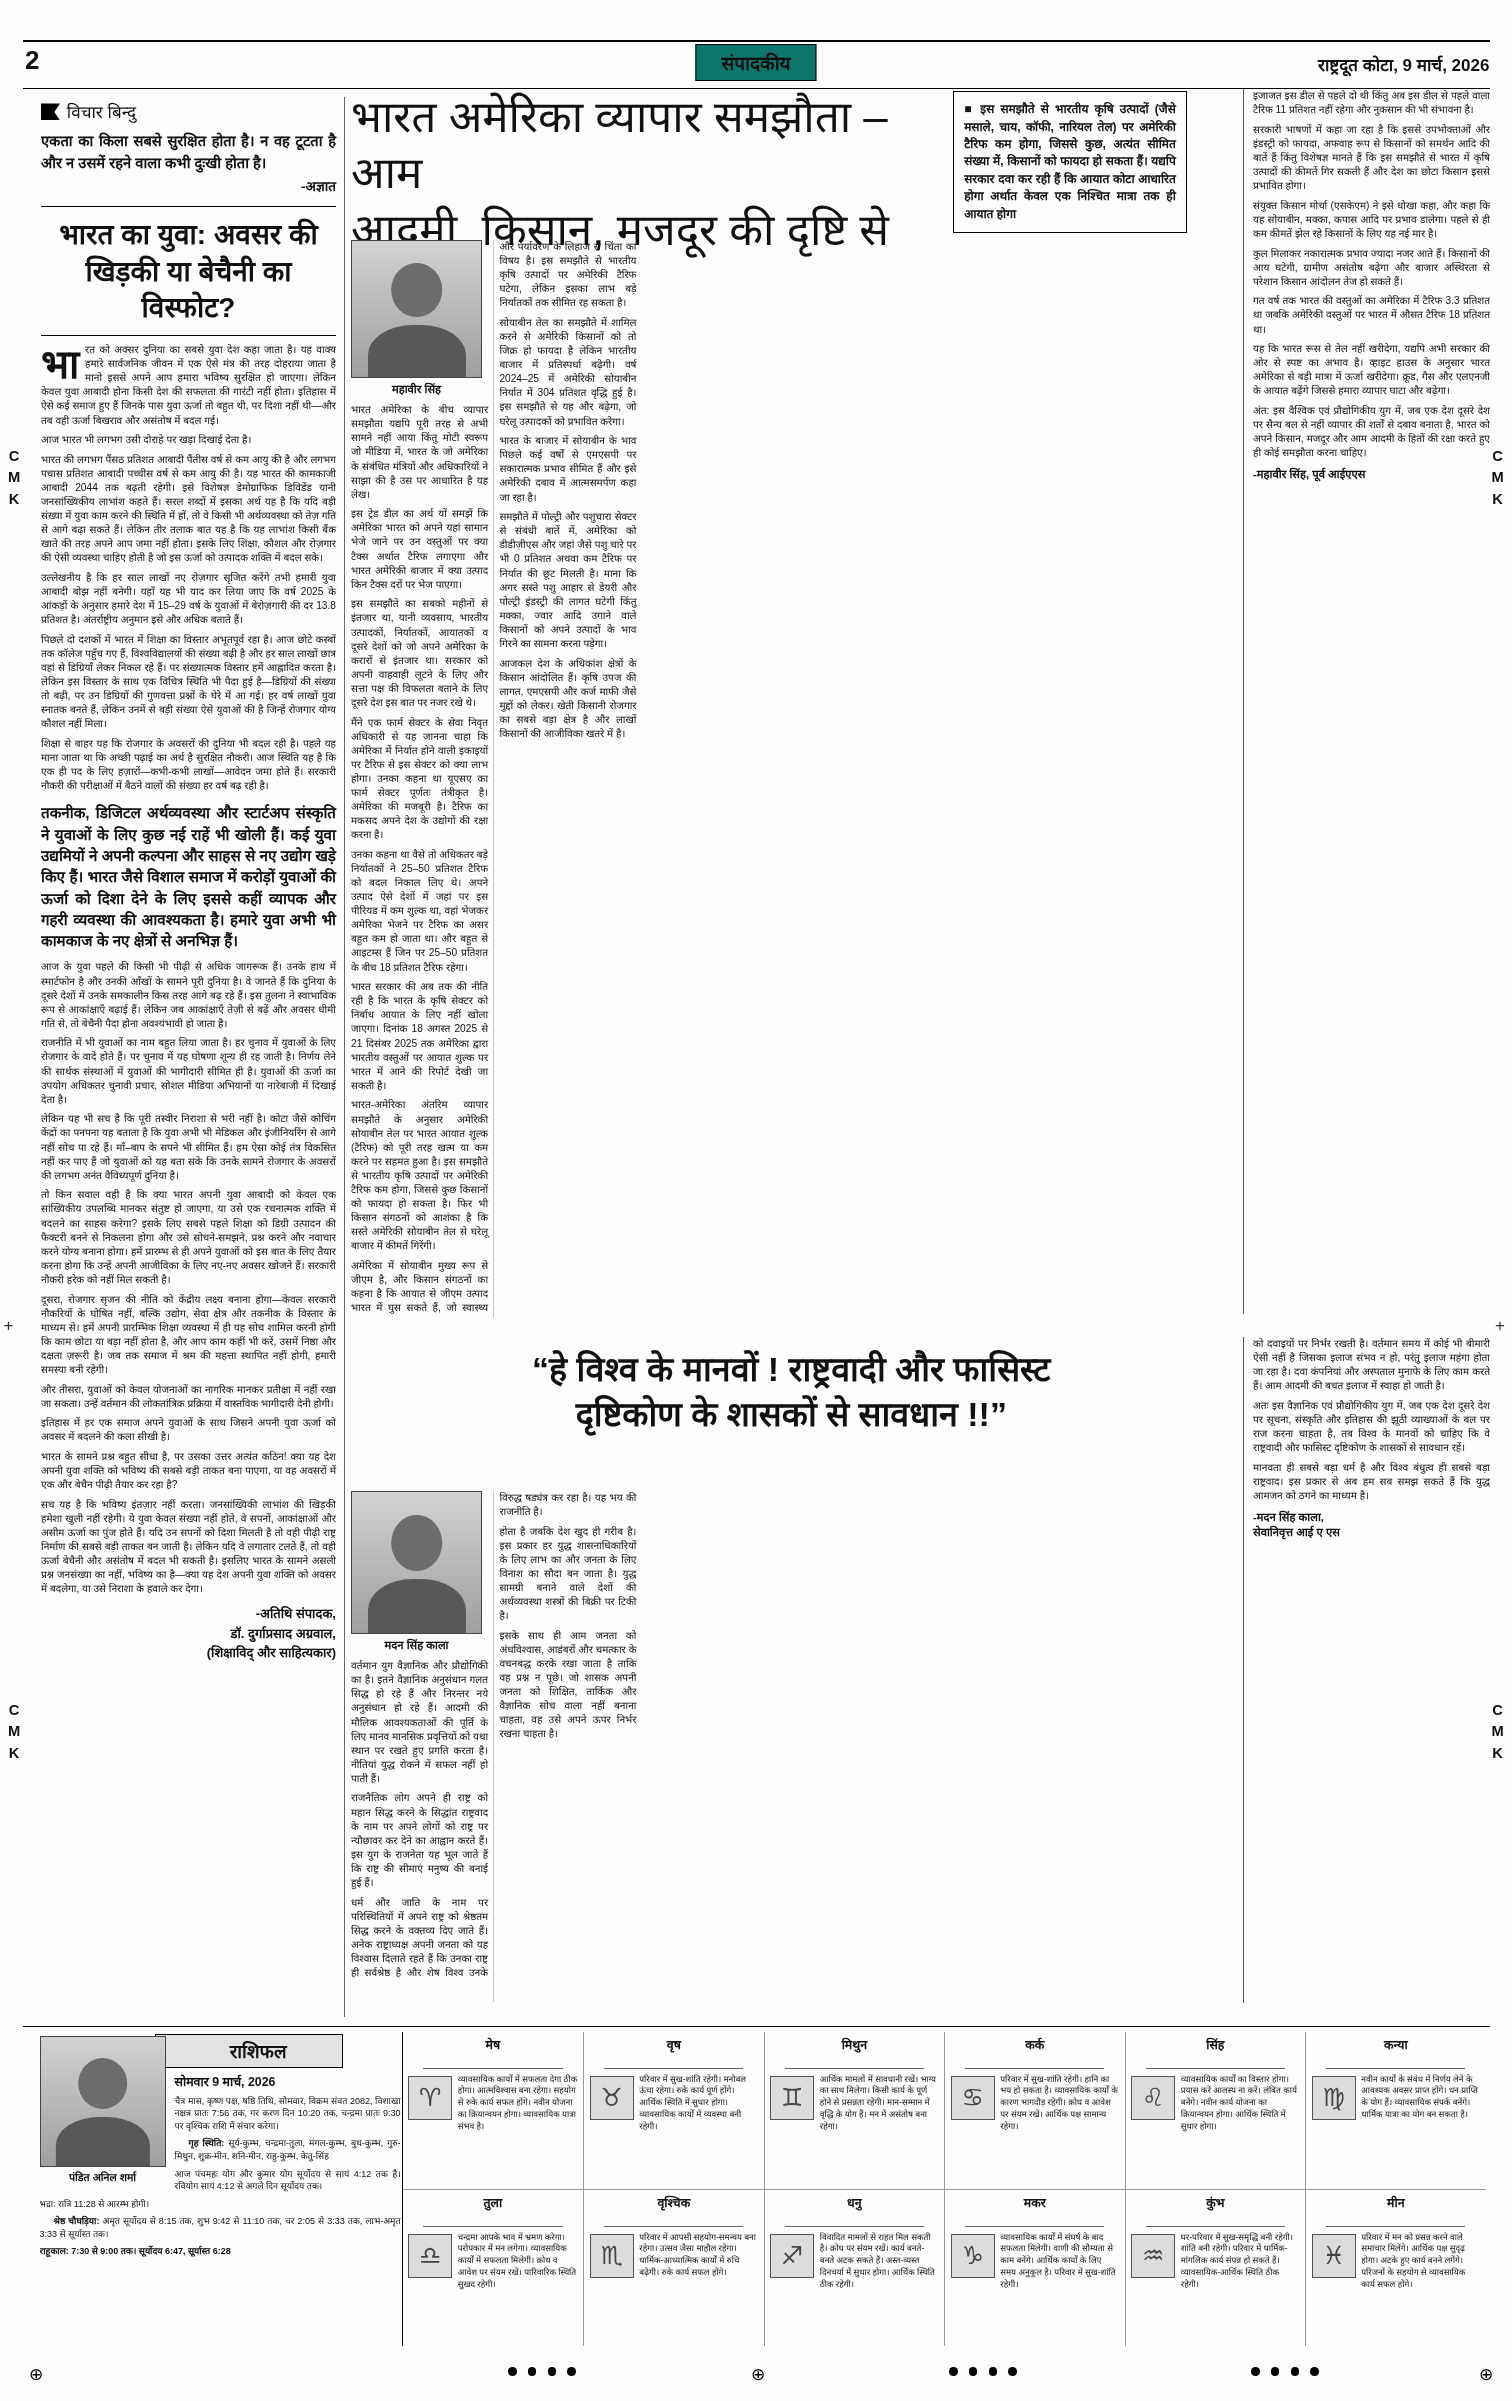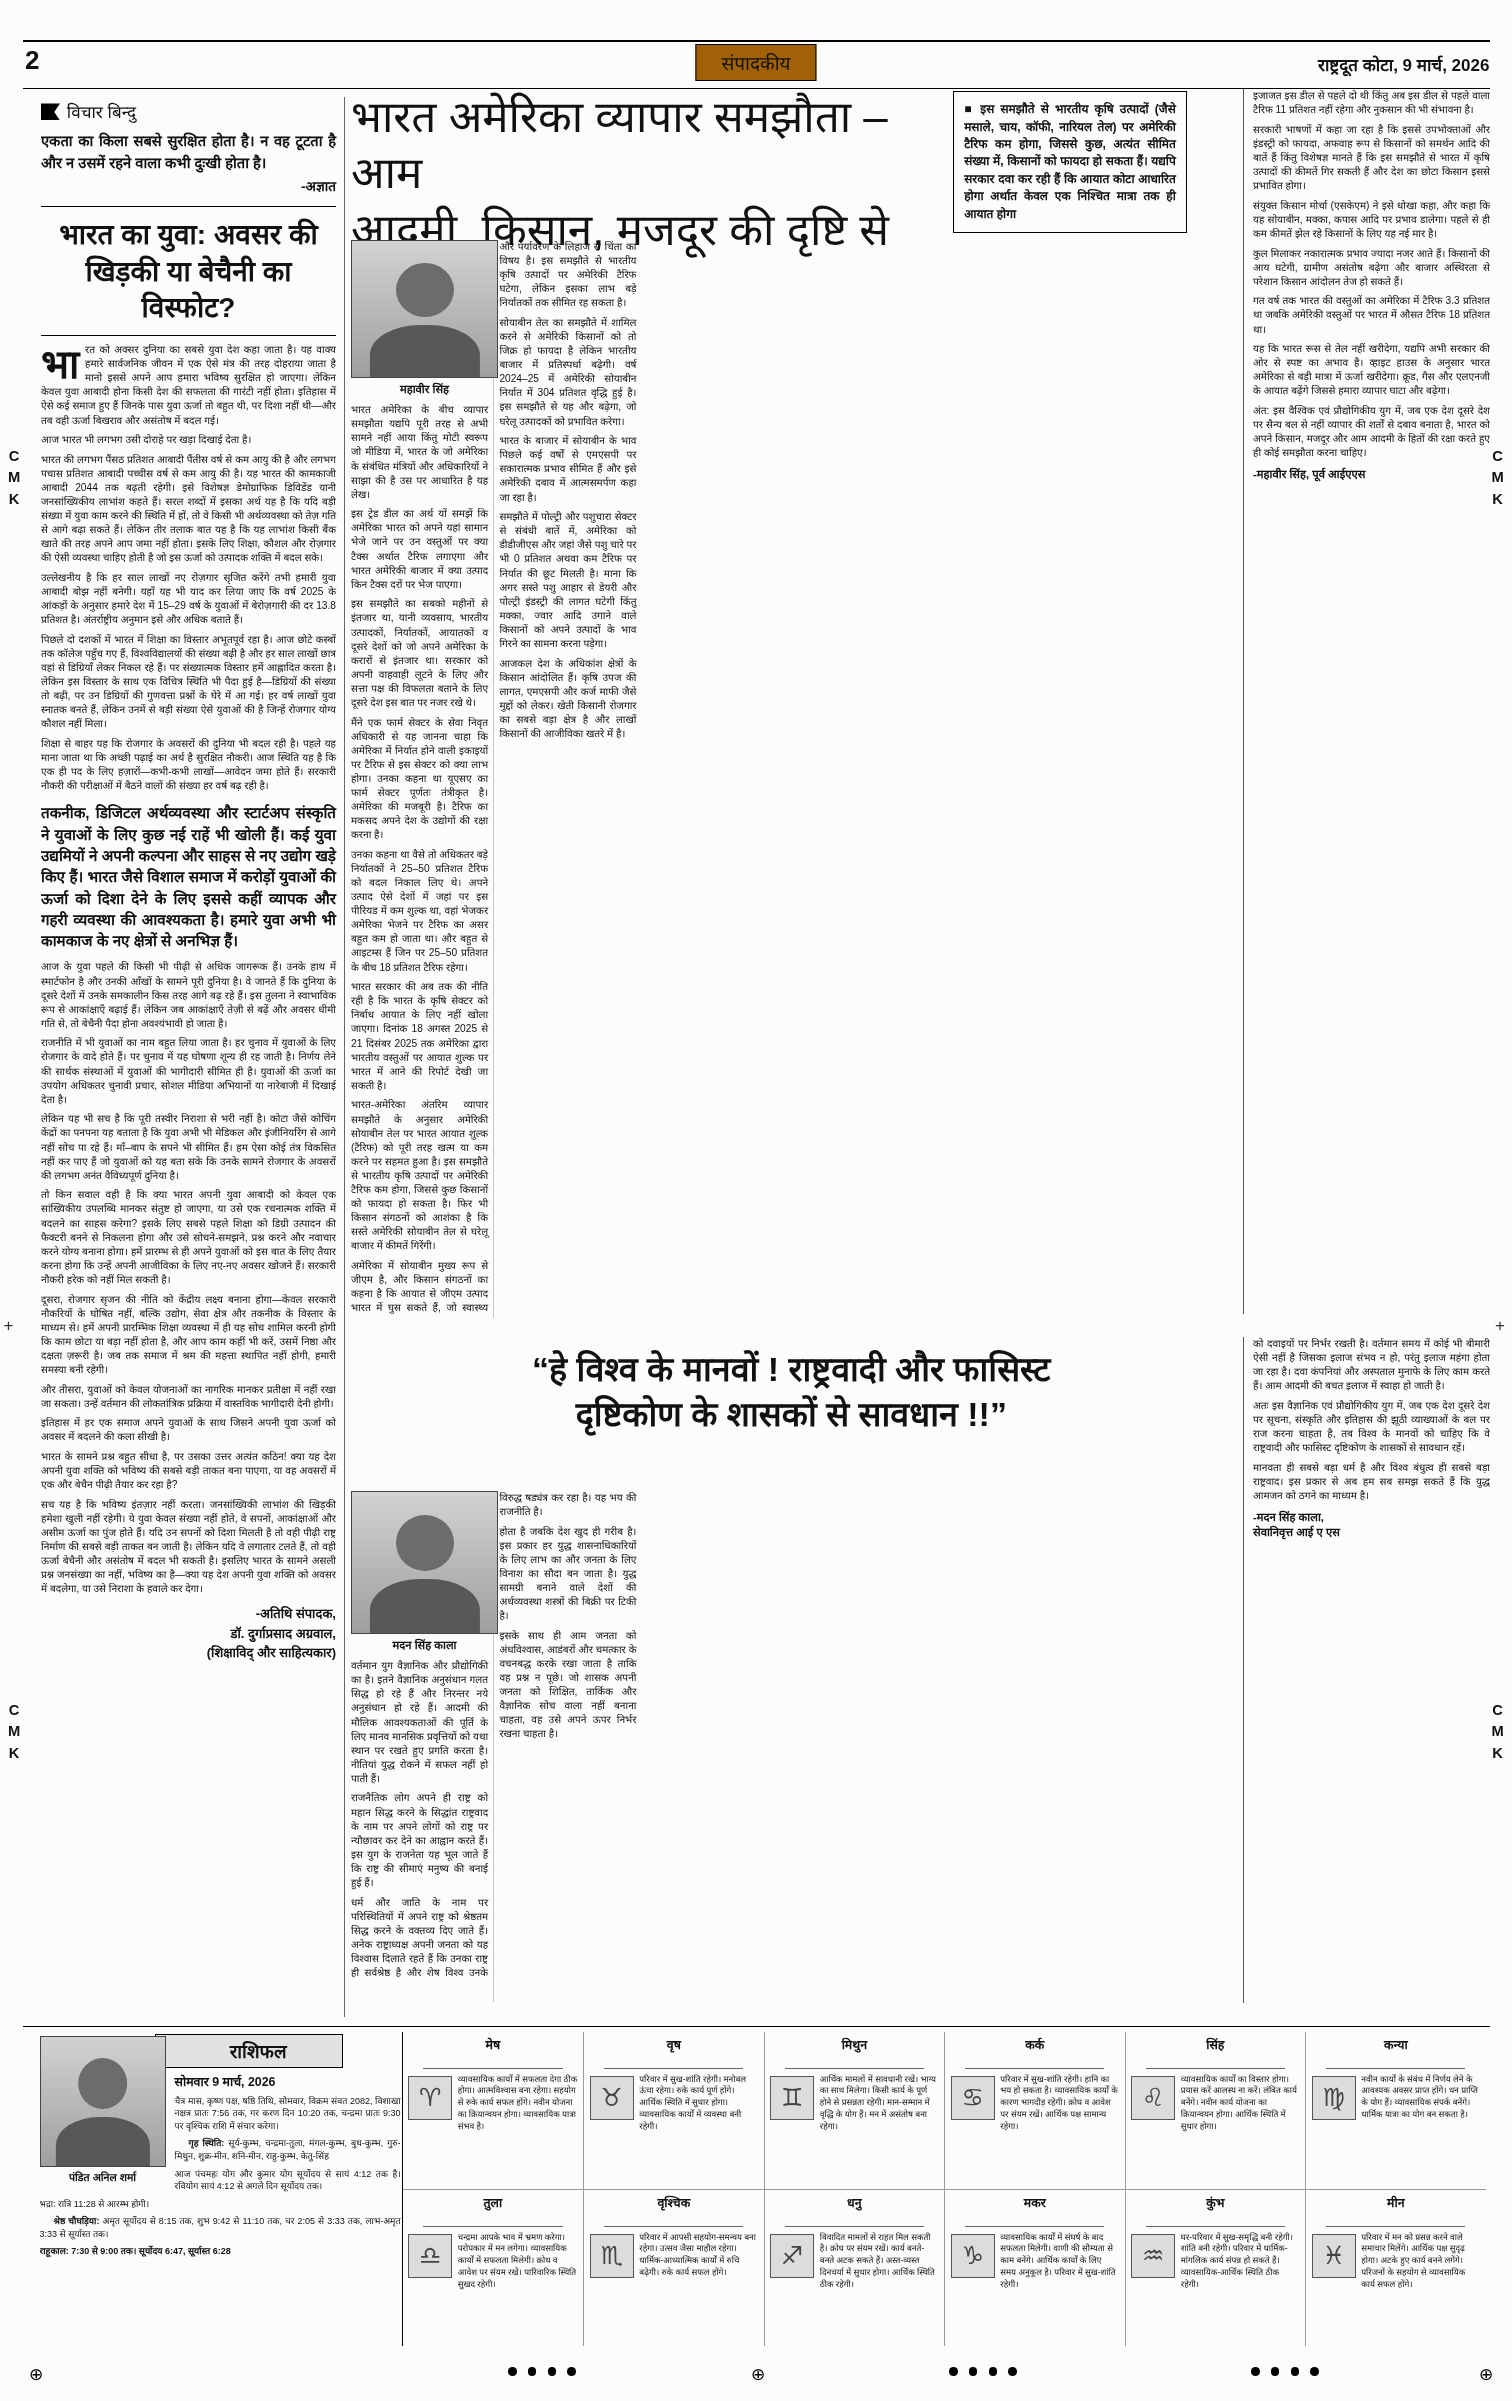--- a/index.html
+++ b/index.html
@@ -4,22 +4,22 @@
 <style>
   html,body{margin:0;padding:0;}
   body{
     width:1512px;height:2401px;position:relative;background:#fcfcfa;color:#111;
     font-family:"Liberation Sans","DejaVu Sans",sans-serif;overflow:hidden;
   }
   .abs{position:absolute;}
   .rule{position:absolute;background:#000;}
   
   .page-num{left:25px;top:45px;font-size:26px;font-weight:bold;}
-  .section-box{left:50%;top:44px;transform:translateX(-50%);background:#a16207;border:1.1px solid #000;
-    padding:4.5px 25px;font-size:19px;font-weight:normal;}
+  .section-box{left:50%;top:44px;transform:translateX(-50%);background:#0f766e;border:1.1px solid #000;
+    padding:4.5px 25px;font-size:19px;font-weight:bold;}
   .edition{right:22.6px;top:53px;font-size:17px;font-weight:bold;text-align:right;}
   
   .left-col{left:41px;top:97px;width:295px;height:1920px;overflow:hidden;border-right:0.6px solid #666;padding-right:8px;box-sizing:content-box;}
   .vichar-label{display:flex;align-items:center;gap:6.8px;font-size:17px;font-weight:normal;margin:3.4px 0 8px 0;}
   .flag{width:19px;height:17px;background:#000;clip-path:polygon(0 0,100% 0,70% 50%,100% 100%,0 100%);}
   .vichar-quote{font-size:14.7px;font-weight:bold;line-height:1.45;text-align:justify;}
   .vichar-attr{text-align:right;font-size:13.6px;font-weight:bold;margin-top:2.3px;}
   .divider{height:1.7px;background:#000;margin:10.2px 0;}
   .thin-divider{height:0.6px;background:#000;margin:8px 0;}
   .youth-headline{font-size:28px;font-weight:bold;text-align:center;line-height:1.3;}
@@ -27,21 +27,21 @@
   .dropcap{float:left;font-size:40px;line-height:0.85;font-weight:bold;margin:3.4px 5.6px 0 0;}
   .pullquote{font-size:15.2px;font-weight:bold;line-height:1.4;text-align:justify;margin:9px 0;}
   .sign-block{text-align:right;font-weight:bold;font-size:13px;line-height:1.5;margin-top:8px;}
   
   .photo{position:relative;background:linear-gradient(180deg,#d2d2d0,#9f9f9d);border:0.6px solid #444;overflow:hidden;}
   .photo::before{content:"";position:absolute;left:50%;top:16%;width:40%;height:40%;transform:translateX(-50%);
     background:#6c6c6a;border-radius:50%;}
   .photo::after{content:"";position:absolute;left:50%;bottom:-10%;width:76%;height:48%;transform:translateX(-50%);
     background:#585856;border-radius:46% 46% 0 0;}
   .caption{text-align:center;font-weight:bold;font-size:11.3px;margin-top:3.4px;}
-  .photo-fig{width:147px;break-inside:avoid;margin:0 0 6.8px 0;}
+  .photo-fig{width:131px;break-inside:avoid;margin:0 0 6.8px 0;}
   
   .trade{left:351px;top:89px;width:1139px;height:1245px;}
   .trade-headline{position:absolute;left:0;top:0;width:593px;font-size:44px;font-weight:normal;line-height:1.28;}
   .trade-intro{position:absolute;left:602px;top:2.3px;width:234px;border:1.1px solid #000;padding:9px 10.2px;
     font-size:12px;font-weight:bold;line-height:1.45;text-align:justify;box-sizing:border-box;}
   .trade-right{position:absolute;left:892px;top:0;width:247px;height:1225px;border-left:0.6px solid #555;
     padding-left:9px;box-sizing:border-box;overflow:hidden;}
   .trade-body{position:absolute;left:0;top:151px;width:879px;height:1078px;column-count:6;column-gap:11.3px;
     column-rule:0.6px solid #c9c9c7;column-fill:auto;overflow:hidden;}
   .endline{font-weight:bold;font-size:11.3px;margin-top:4.5px;}

